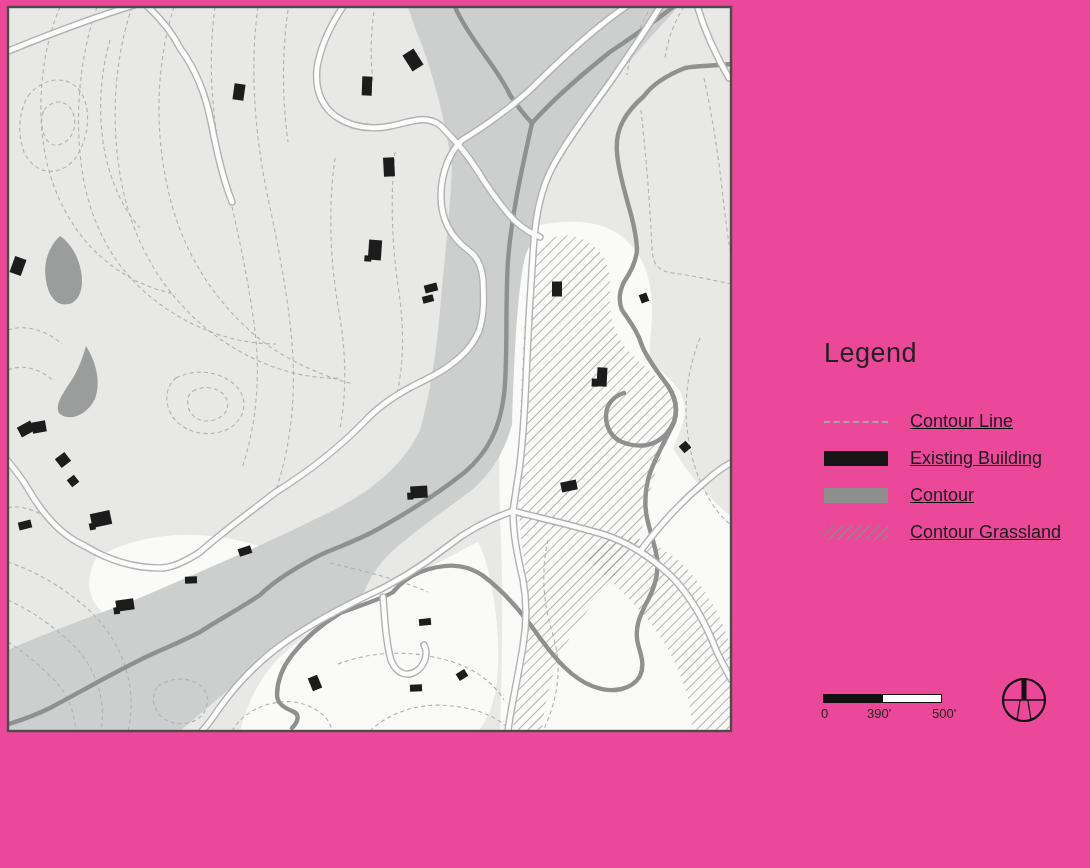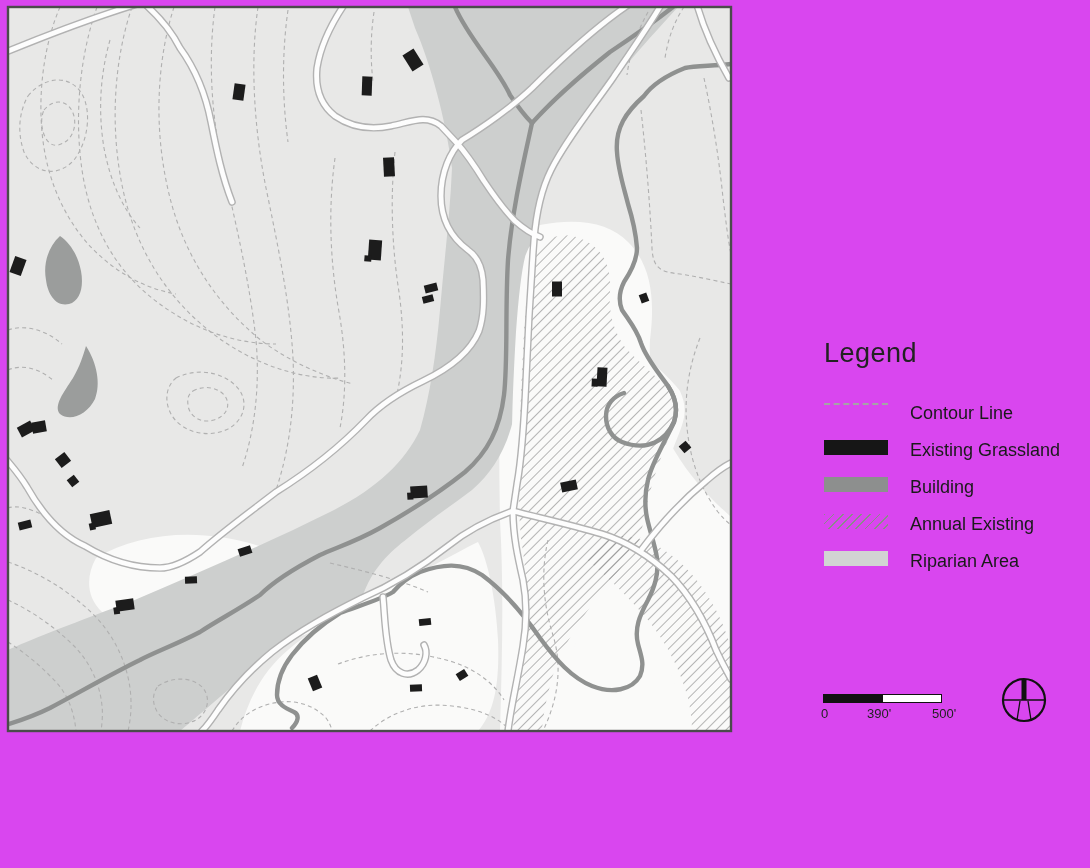--- a/index.html
+++ b/index.html
@@ -1,21 +1,21 @@
 <!DOCTYPE html>
 <html><head>
 <meta charset="utf-8">
 <style>
   html,body{margin:0;padding:0;background:#ffffff;width:1090px;height:868px;overflow:hidden;
             font-family:"Liberation Sans", sans-serif;}
-  .stage{position:relative;width:1090px;height:868px;background:#d946ef;}
+  .stage{position:relative;width:1090px;height:868px;background:#ec4899;}
   .map-wrap{position:absolute;left:0;top:0;width:734px;height:736px;}
   .legend{position:absolute;left:824px;top:338px;width:266px;}
   .legend-title{font-size:27px;color:#222;letter-spacing:.5px;margin:0 0 34px 0;font-weight:400;}
-  .legend-row{display:flex;height:37px;}
+  .legend-row{display:flex;align-items:center;height:37px;text-decoration:underline;}
   .swatch{width:64px;min-width:64px;height:15px;margin-right:22px;box-sizing:border-box;}
   .swatch.contour{height:0;border-top:2px dashed #a5a5a5;}
   .swatch.roadway{background:#fff;border:1.7px solid #1c1c1c;}
   .swatch.building{background:#161616;}
   .swatch.waterway{background:#8d8f8e;}
   .swatch.grassland{background:repeating-linear-gradient(135deg,#8a8a8a 0 1.2px,rgba(0,0,0,0) 1.2px 6.5px);}
   .swatch.oak{background:#e4e4e3;}
   .swatch.riparian{background:#d2d4d3;}
   .legend-label{font-size:18px;color:#1a1a1a;white-space:nowrap;}
   .scalebar{position:absolute;left:823px;top:694px;width:160px;}
@@ -221,33 +221,29 @@
 
   <div class="legend">
     <div class="legend-title">Legend</div>
 
     <div class="legend-row">
       <div class="swatch contour"></div>
       <div class="legend-label">Contour Line</div>
     </div>
     <div class="legend-row">
       <div class="swatch building"></div>
-      <div class="legend-label">Existing Grassland</div>
+      <div class="legend-label">Existing Building</div>
     </div>
     <div class="legend-row">
       <div class="swatch waterway"></div>
-      <div class="legend-label">Building</div>
+      <div class="legend-label">Contour</div>
     </div>
     <div class="legend-row">
       <div class="swatch grassland"></div>
-      <div class="legend-label">Annual Existing</div>
-    </div>
-    <div class="legend-row">
-      <div class="swatch riparian"></div>
-      <div class="legend-label">Riparian Area</div>
+      <div class="legend-label">Contour Grassland</div>
     </div>
   </div>
 
   <div class="scalebar">
     <div class="bar">
       <div class="seg black"></div>
       <div class="seg white"></div>
     </div>
     <div class="bar-labels">
       <span class="lab0">0</span>

